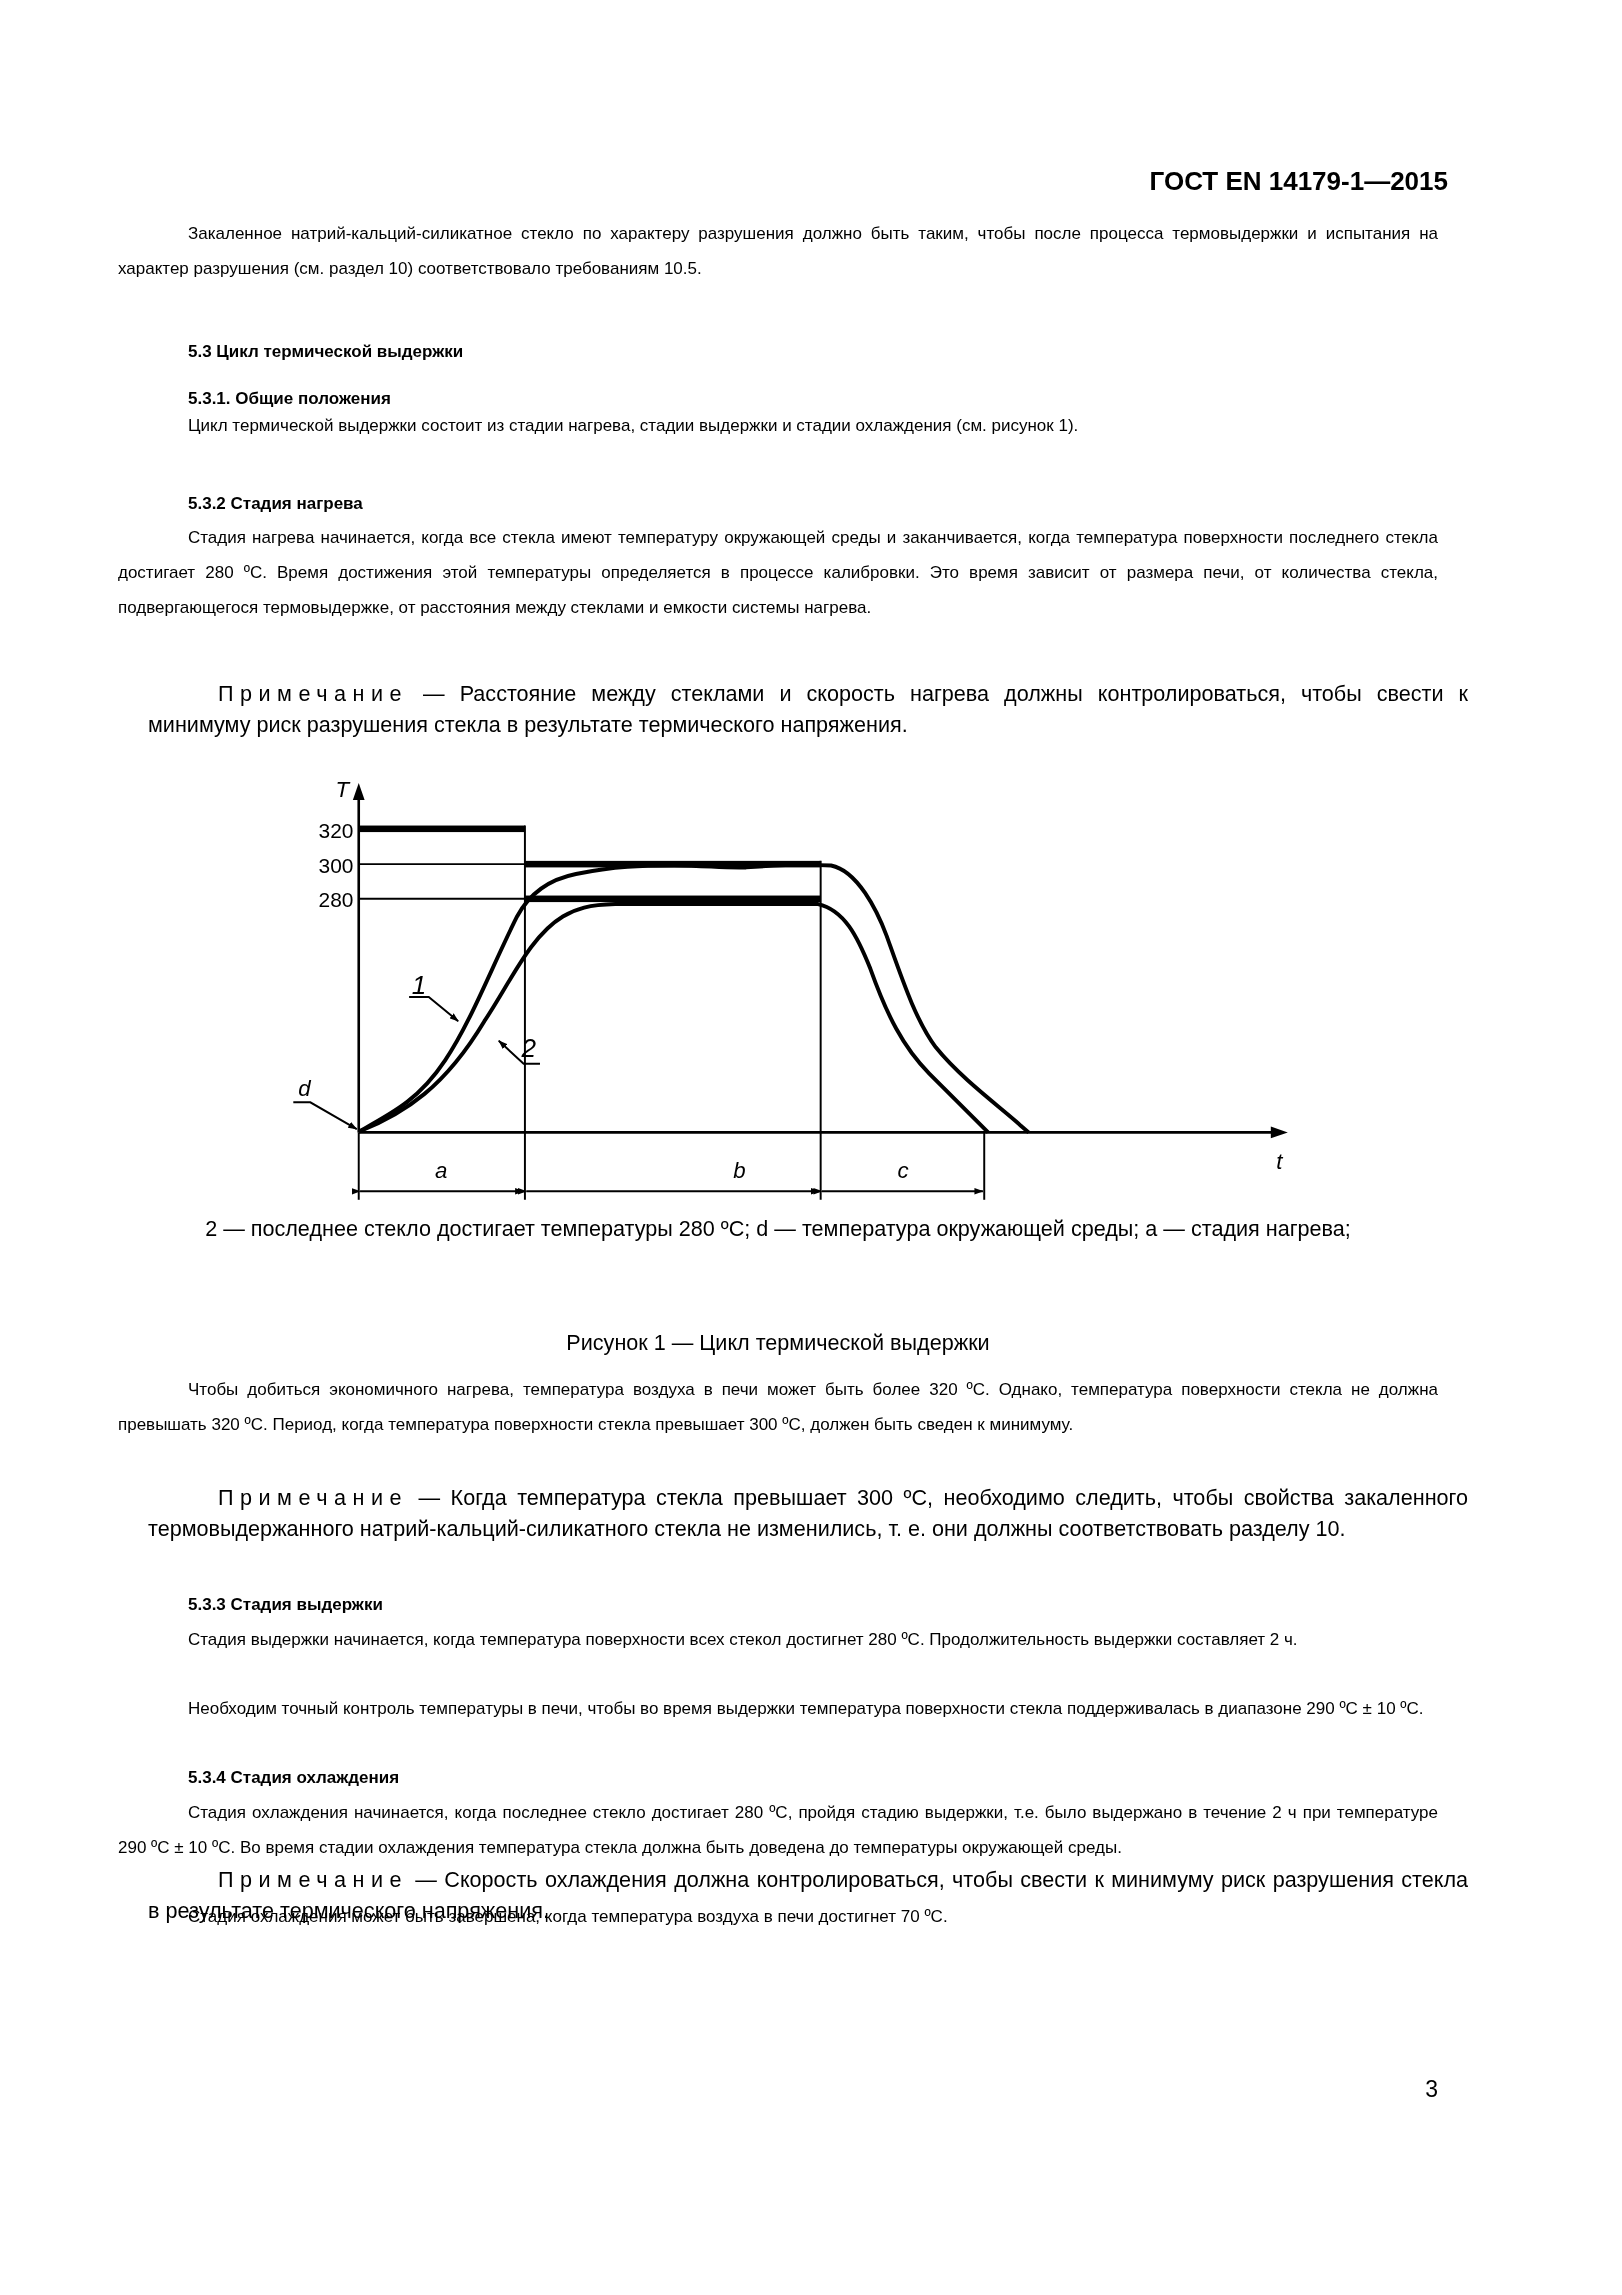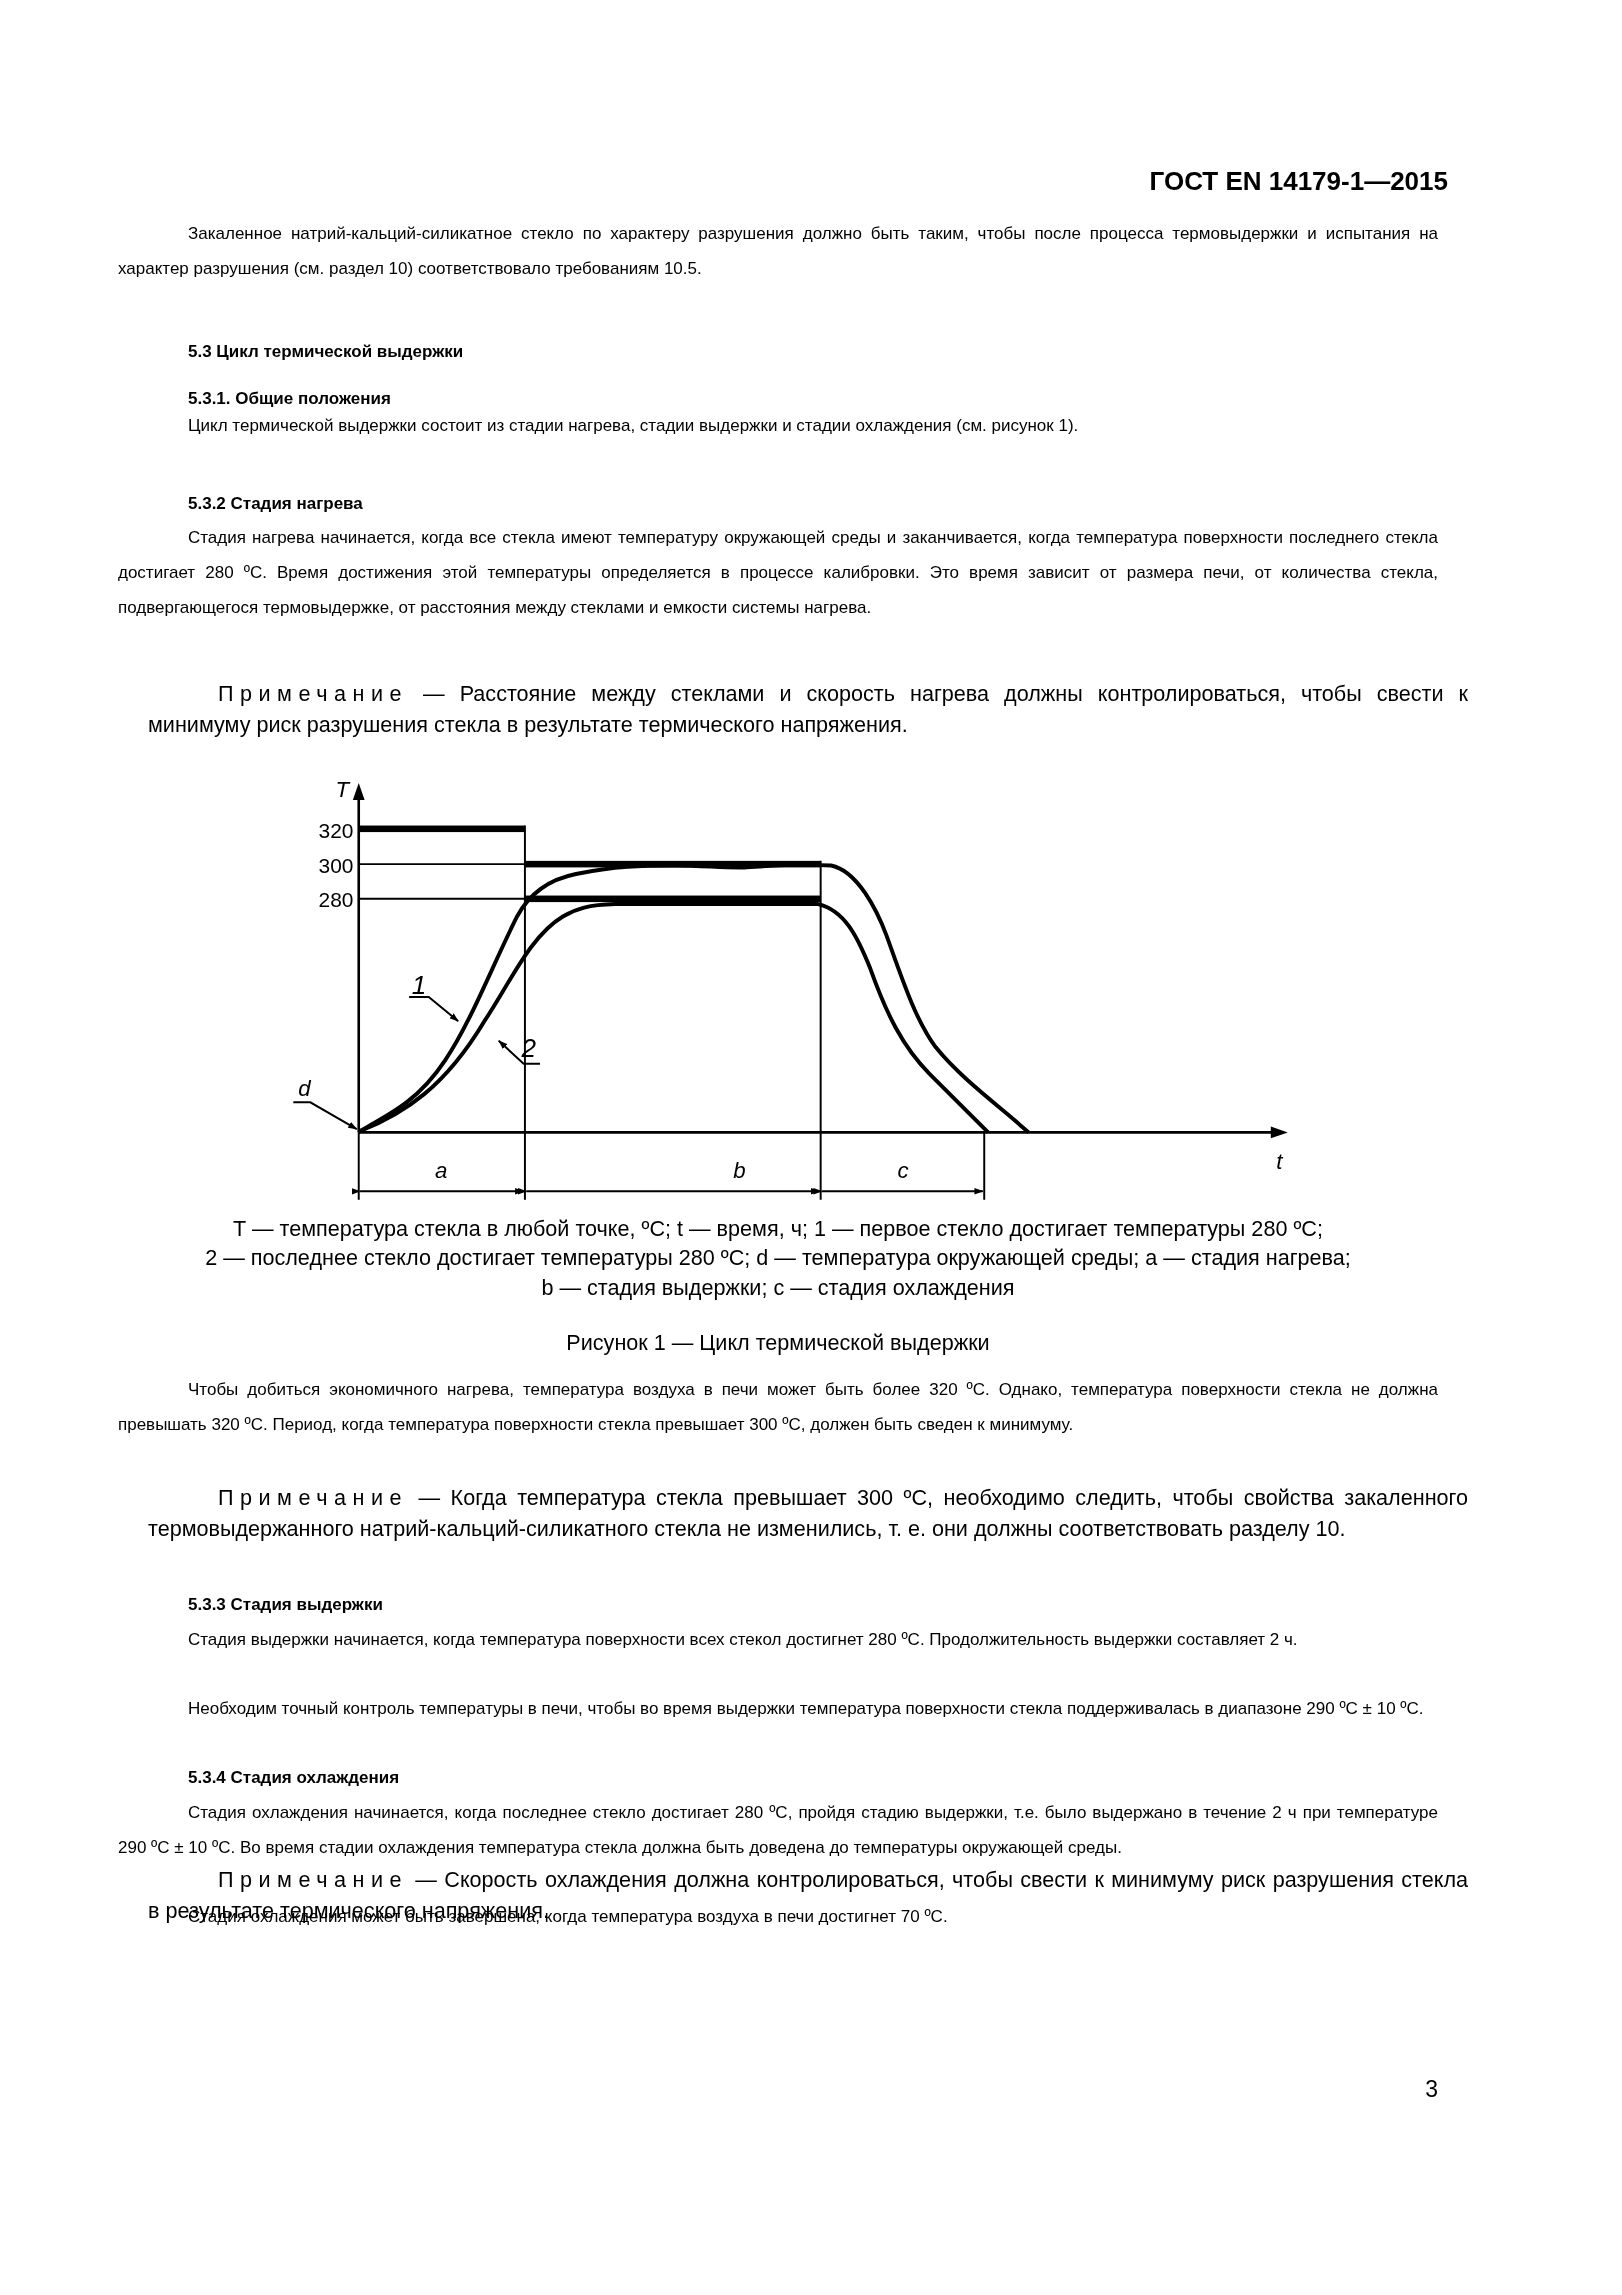--- a/index.html
+++ b/index.html
@@ -83,23 +83,21 @@
     <line x1="550" y1="1820" x2="800" y2="1820" stroke="#000" stroke-width="3" marker-start="url(#arr)" marker-end="url(#arr)"></line>
     <line x1="804" y1="1820" x2="1252" y2="1820" stroke="#000" stroke-width="3" marker-start="url(#arr)" marker-end="url(#arr)"></line>
     <line x1="1256" y1="1820" x2="1502" y2="1820" stroke="#000" stroke-width="3" marker-start="url(#arr)" marker-end="url(#arr)"></line>
     <text x="674" y="1800" font-size="34" font-style="italic" text-anchor="middle">a</text>
     <text x="1130" y="1800" font-size="34" font-style="italic" text-anchor="middle">b</text>
     <text x="1380" y="1800" font-size="34" font-style="italic" text-anchor="middle">c</text>
   </svg>
 </div>
 
 <div class="legend">
-  <div>T — температура стекла в любой точке, ºС; t — время, ч; 1 — первое стекло достигает температуры 280 ºС;</div>
   <div>2 — последнее стекло достигает температуры 280 ºС; d — температура окружающей среды; a — стадия нагрева;</div>
-  <div>b — стадия выдержки; c — стадия охлаждения</div>
 </div>
 
 <div class="caption">Рисунок 1 — Цикл термической выдержки</div>
 
 <div class="block indent" style="top:1372px;">Чтобы добиться экономичного нагрева, температура воздуха в печи может быть более 320 ºС. Однако, температура поверхности стекла не должна превышать 320 ºС. Период, когда температура поверхности стекла превышает 300 ºС, должен быть сведен к минимуму.</div>
 
 <div class="block indent note" style="top:1482px;"><span class="spaced">Примечание</span><span> — Когда температура стекла превышает 300 ºС, необходимо следить, чтобы свойства закаленного термовыдержанного натрий-кальций-силикатного стекла не изменились, т. е. они должны соответствовать разделу 10.</span></div>
 
 <div class="block h" style="top:1587px;">5.3.3 Стадия выдержки</div>
 <div class="block indent" style="top:1622px;">Стадия выдержки начинается, когда температура поверхности всех стекол достигнет 280 ºС. Продолжительность выдержки составляет 2 ч.</div>

